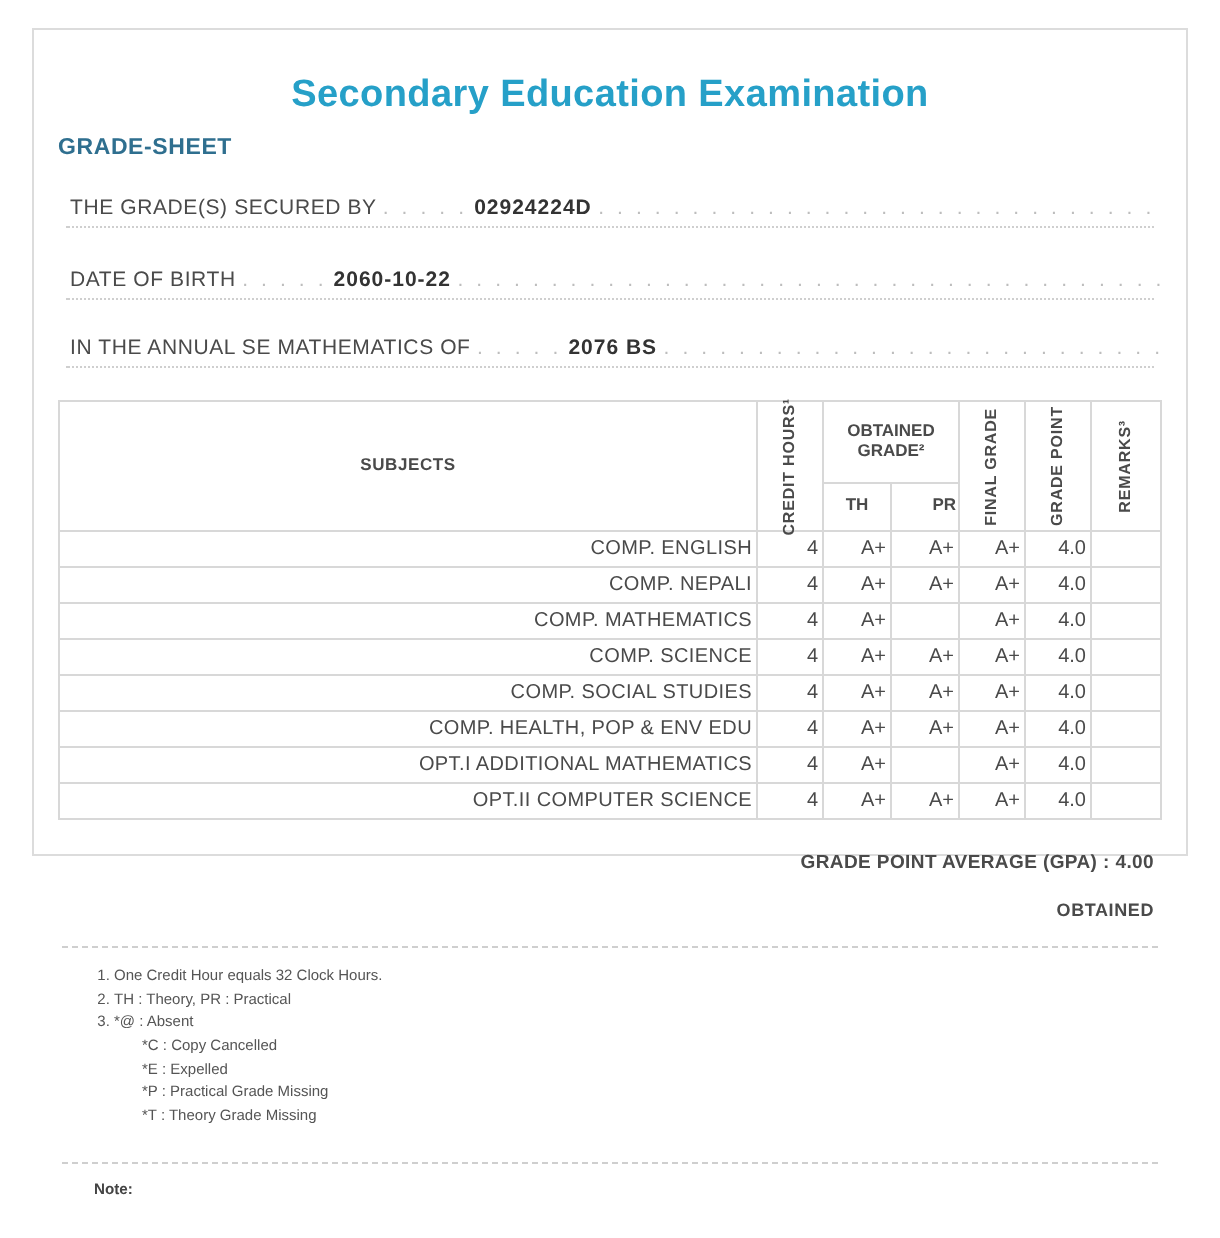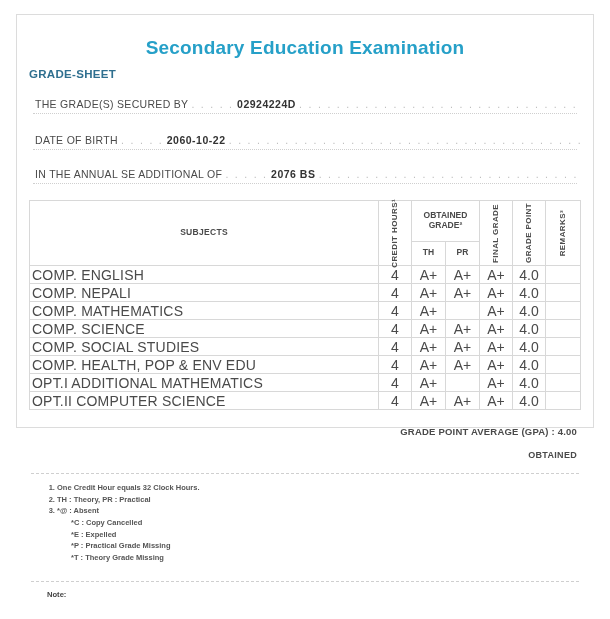--- a/index.html
+++ b/index.html
@@ -102,21 +102,22 @@
   }
   .vert-wrap {
     height: 60px;
     display: flex;
     align-items: center;
     justify-content: center;
   }
   table.grades tbody td {
     height: 17px;
     padding: 0 2px;
-    font-size: 14px;
+    font-size: 10px;
+    text-align: right;
   }
   td.subject {
     text-align: left;
     padding-left: 6px;
     letter-spacing: .2px;
   }
   td.c { text-align: center; }
 
   .gpa-line {
     text-align: right;
@@ -139,21 +140,20 @@
   .divider {
     border-top: 1px dashed #cfcfcf;
     margin: 13px 2px 0 2px;
   }
   .notes {
     font-size: 7.5px;
     color: #555;
     line-height: 1.55;
     padding: 8px 0 0 18px;
     margin: 0;
-    font-weight: bold;
   }
   .notes ol { margin: 0; padding-left: 10px; }
   .notes li { margin: 0; }
   .sublist {
     list-style: none;
     margin: 0;
     padding-left: 14px;
   }
   .note-block {
     padding: 7px 6px 0 18px;
@@ -190,21 +190,21 @@
         <span>DATE OF BIRTH</span>
         <span class="dots">. . . . .</span>
         <span class="val">2060-10-22</span>
         <span class="dots">. . . . . . . . . . . . . . . . . . . . . . . . . . . . . . . . . . . . . . . . . . . . . . . . . . . . . . . . . . . . . . . . . . . . . . . . . . . . . .</span>
       </div>
       <div class="dotline"></div>
     </div>
 
     <div class="sp3">
       <div class="rowline">
-        <span>IN THE ANNUAL SE ADDITIONAL OF</span>
+        <span>IN THE ANNUAL SE MATHEMATICS OF</span>
         <span class="dots">. . . . .</span>
         <span class="val">2076 BS</span>
         <span class="dots">. . . . . . . . . . . . . . . . . . . . . . . . . . . . . . . . . . . . . . . . . . . . . . . .</span>
         
       </div>
       <div class="dotline"></div>
     </div>
 
     <table class="grades">
       <thead>
@@ -227,21 +227,21 @@
               </div>
           </th>
           <th rowspan="2" style="width:32px;">
             <div class="vert-wrap">
                 <span class="vert">REMARKS³</span>
               </div>
           </th>
         </tr>
         <tr>
           <th style="width:31px;">TH</th>
-          <th style="width:31px;">PR</th>
+          <th style="width:31px;text-align:right;">PR</th>
         </tr>
       </thead>
       <tbody>
         <tr>
           <td class="subject">COMP. ENGLISH</td>
           <td class="c">4</td>
           <td class="c">A+</td>
           <td class="c">A+</td>
           <td class="c">A+</td>
           <td class="c">4.0</td>

